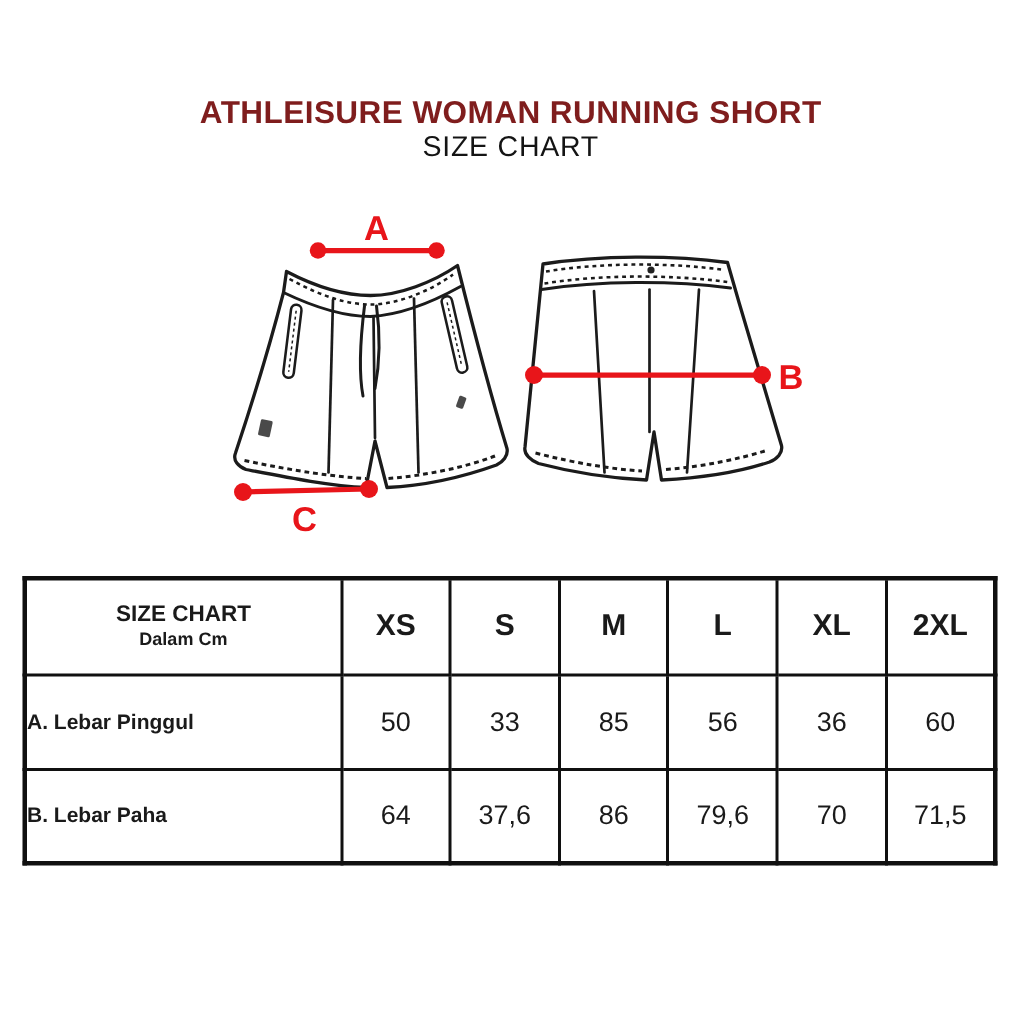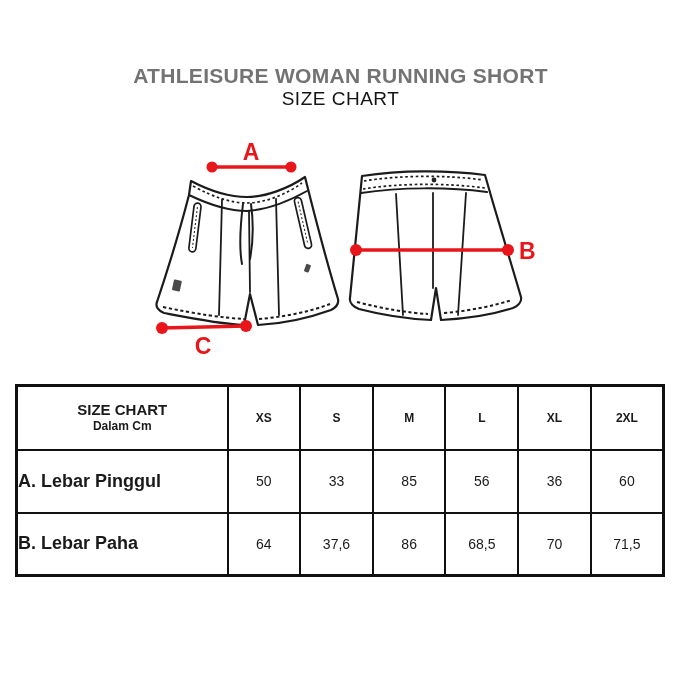--- a/index.html
+++ b/index.html
@@ -2,21 +2,21 @@
 <html><head>
 <meta charset="utf-8">
 <style>
   html,body{margin:0;padding:0;background:#fff;}
   .canvas{
     position:relative;width:681px;height:681px;background:#ffffff;
     font-family:"Liberation Sans",sans-serif;color:#111;overflow:hidden;
   }
   .title{
     position:absolute;top:64px;left:0;width:681px;text-align:center;
-    font-size:21px;font-weight:bold;letter-spacing:.3px;color:#737373;line-height:24px;
+    font-size:21px;font-weight:bold;letter-spacing:.3px;color:#7f1d1d;line-height:24px;
   }
   .subtitle{
     position:absolute;top:88px;left:0;width:681px;text-align:center;
     font-size:19px;font-weight:400;letter-spacing:.5px;color:#141414;line-height:22px;
   }
   .diagram{position:absolute;left:0;top:130px;width:681px;height:245px;}
   .size-table{
     position:absolute;left:15px;top:384px;width:650px;
     border-collapse:collapse;table-layout:fixed;background:#fff;
     border:3px solid #101010;
@@ -24,25 +24,25 @@
   .size-table th,.size-table td{
     border:2px solid #101010;background:#fff;color:#1a1a1a;
     vertical-align:middle;padding:0;
   }
   .size-table tr.hdr{height:64px;}
   .size-table tr.data{height:63px;}
   .col-label{width:211px;}
   .hdr-title{text-align:center;font-weight:bold;}
   .hdr-line1{font-size:15px;line-height:18px;}
   .hdr-line2{font-size:12px;line-height:15px;}
-  .size-head{text-align:center;font-size:12px;font-weight:bold;}
+  .size-head{text-align:center;font-size:20px;font-weight:bold;}
   .row-label{
-    text-align:left;font-size:18px;font-weight:bold;padding-left:14px;line-height:17px;
+    text-align:left;font-size:14px;font-weight:bold;padding-left:14px;line-height:17px;
   }
-  .cell-val{text-align:center;font-size:14px;font-weight:400;color:#222;}
+  .cell-val{text-align:center;font-size:18px;font-weight:400;color:#222;}
   .shorts-line{stroke:#1b1b1b;fill:none;stroke-linecap:round;stroke-linejoin:round;}
   .shorts-fill{fill:#ffffff;stroke:#1b1b1b;stroke-width:2.2;stroke-linejoin:round;}
   .stitch{stroke:#1b1b1b;fill:none;stroke-width:1.7;stroke-dasharray:2.6 2.6;}
   .hemstitch{stroke:#1b1b1b;fill:none;stroke-width:2;stroke-dasharray:3.2 2.6;}
   .measure{stroke:#e8151a;stroke-width:3.5;}
   .mdot{fill:#e8151a;}
   .mlabel{fill:#e8151a;font-family:"Liberation Sans",sans-serif;font-size:23px;font-weight:600;}
 </style>
 </head>
 <body>
@@ -150,19 +150,19 @@
       <td class="cell-val">85</td>
       <td class="cell-val">56</td>
       <td class="cell-val">36</td>
       <td class="cell-val">60</td>
     </tr>
     <tr class="data">
       <td class="row-label">B. Lebar Paha</td>
       <td class="cell-val">64</td>
       <td class="cell-val">37,6</td>
       <td class="cell-val">86</td>
-      <td class="cell-val">68,5</td>
+      <td class="cell-val">79,6</td>
       <td class="cell-val">70</td>
       <td class="cell-val">71,5</td>
     </tr>
   </tbody>
     </table>
 </div>
 
 </body></html>

